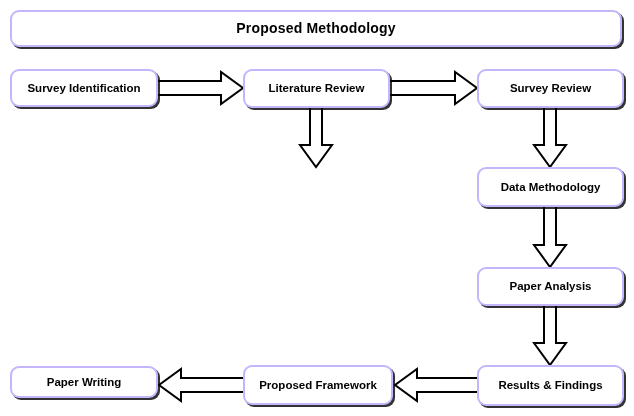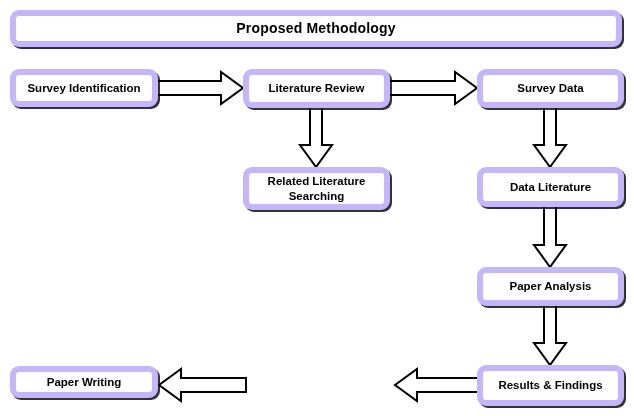--- a/index.html
+++ b/index.html
@@ -20,21 +20,21 @@
     left: 0;
     top: 0;
     width: 634px;
     height: 416px;
     z-index: 0;
   }
   .node {
     position: absolute;
     box-sizing: border-box;
     background: #ffffff;
-    border: 6px solid #c4b5fd;
+    border: 2px solid #c4b5fd;
     border-radius: 9px;
     box-shadow: 2px 2px 0 rgba(0,0,0,0.8);
     display: flex;
     align-items: center;
     justify-content: center;
     text-align: center;
     font-weight: bold;
     font-size: 11.5px;
     line-height: 1.25;
     color: #000000;
@@ -69,37 +69,37 @@
 
   <div class="node" style="left:10px; top:69px; width:148px; height:38px;">
     <span>Survey Identification</span>
   </div>
 
   <div class="node" style="left:243px; top:69px; width:147px; height:39px;align-items:center;">
     <span>Literature Review</span>
   </div>
 
   <div class="node" style="left:477px; top:69px; width:147px; height:39px;">
-    <span>Survey Data</span>
+    <span>Survey Review</span>
   </div>
 
-  <div class="node" style="left:243px; top:167px; width:147px; height:43px;">
-    <span>Related Literature Searching</span>
-  </div>
 
   <div class="node" style="left:477px; top:167px; width:147px; height:40px;">
-    <span>Data Literature</span>
+    <span>Data Methodology</span>
   </div>
 
   <div class="node" style="left:477px; top:267px; width:147px; height:39px;">
     <span>Paper Analysis</span>
   </div>
 
   <div class="node" style="left:10px; top:366px; width:148px; height:32px;">
     <span>Paper Writing</span>
   </div>
 
+  <div class="node" style="left:243px; top:365px; width:150px; height:40px;">
+    <span>Proposed Framework</span>
+  </div>
 
   <div class="node" style="left:477px; top:365px; width:147px; height:41px;">
     <span>Results &amp; Findings</span>
   </div>
 
 </div>
 
 </body></html>

